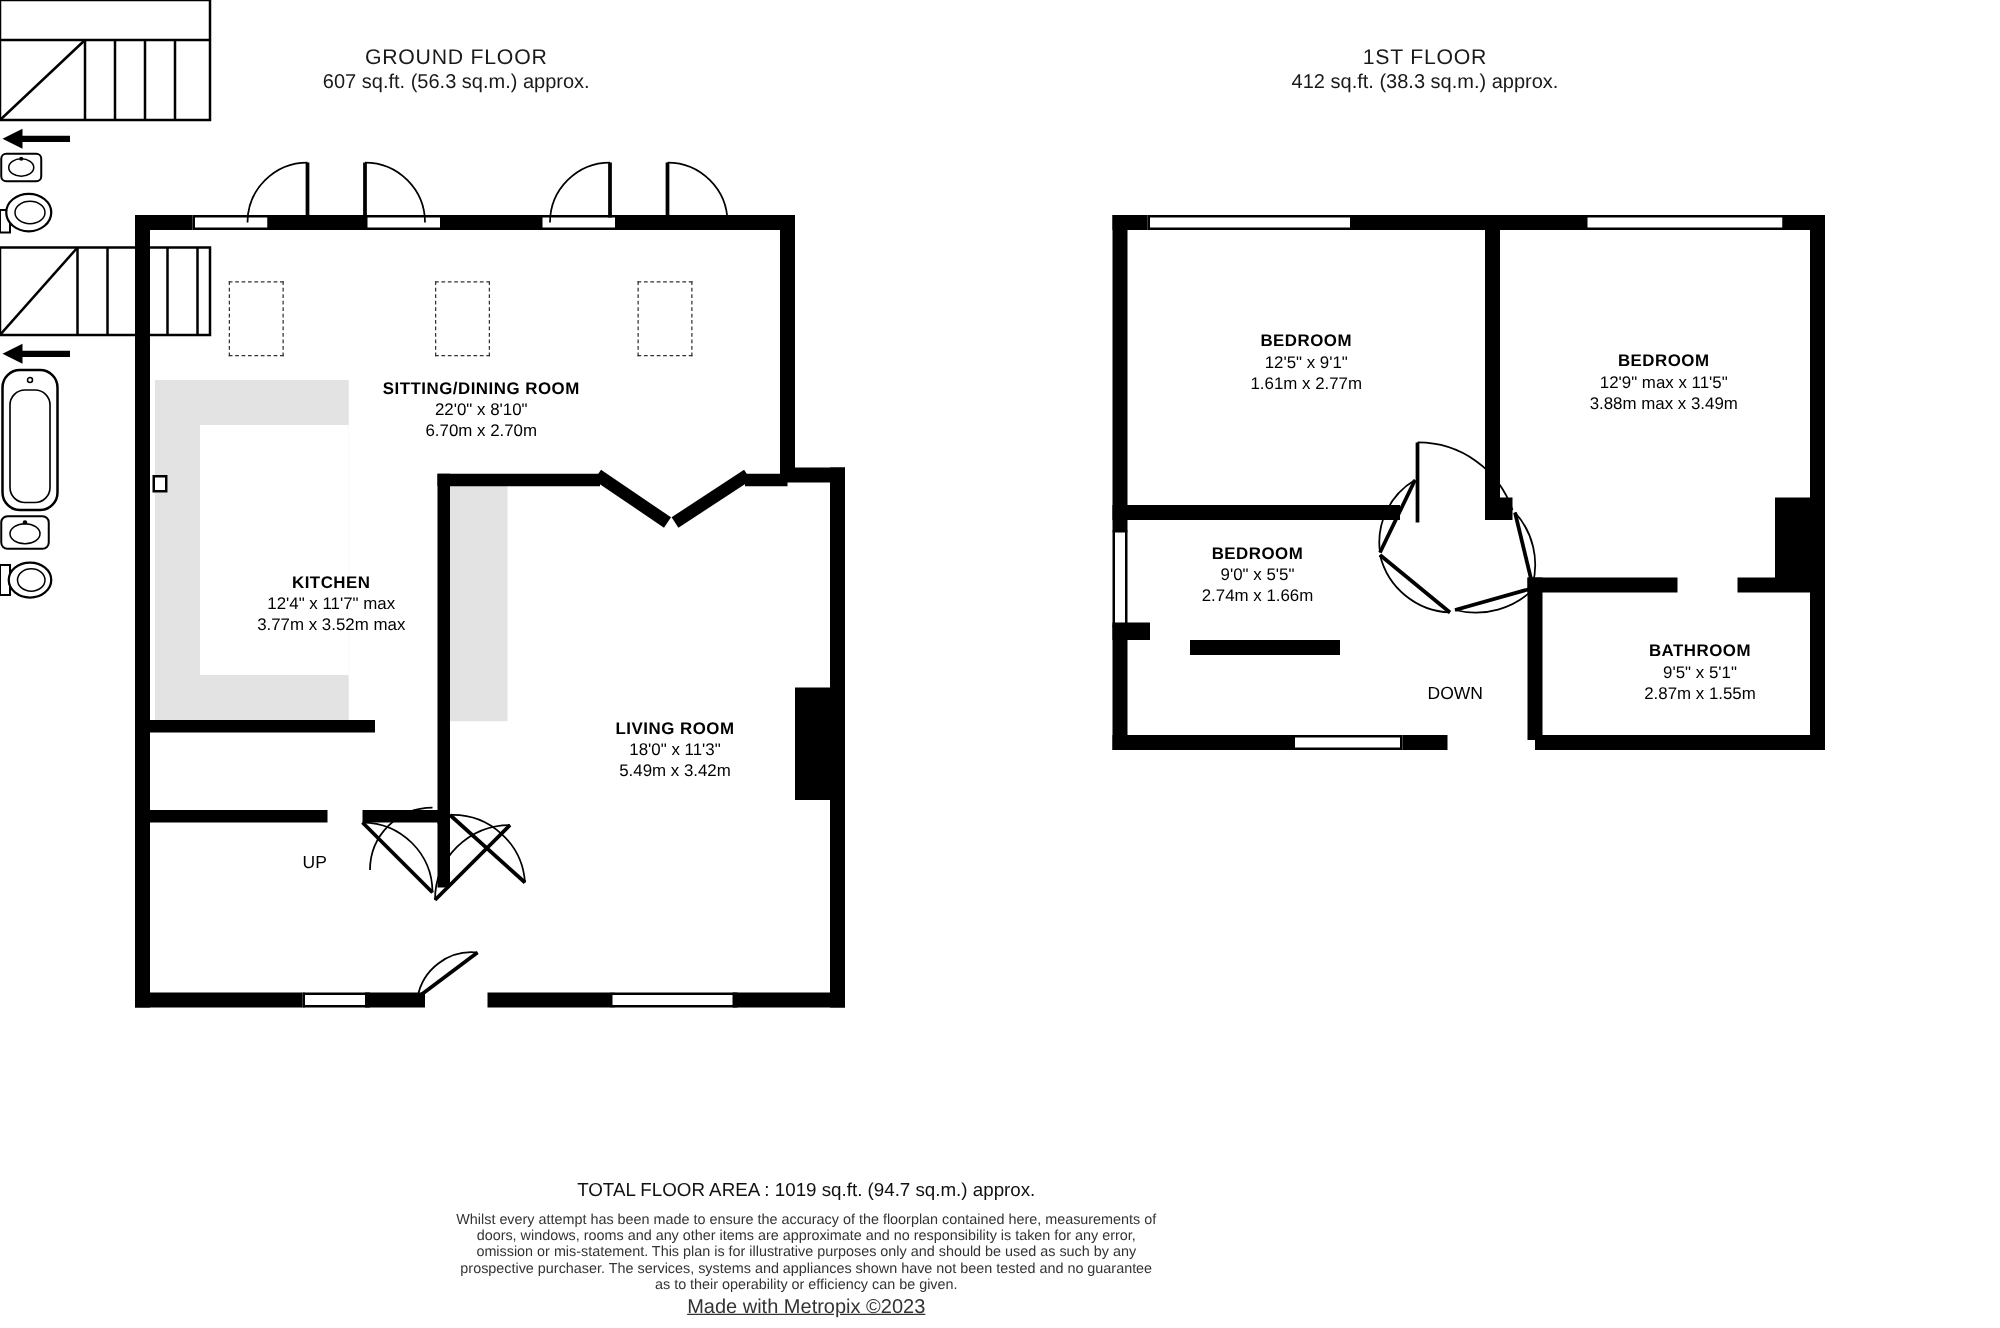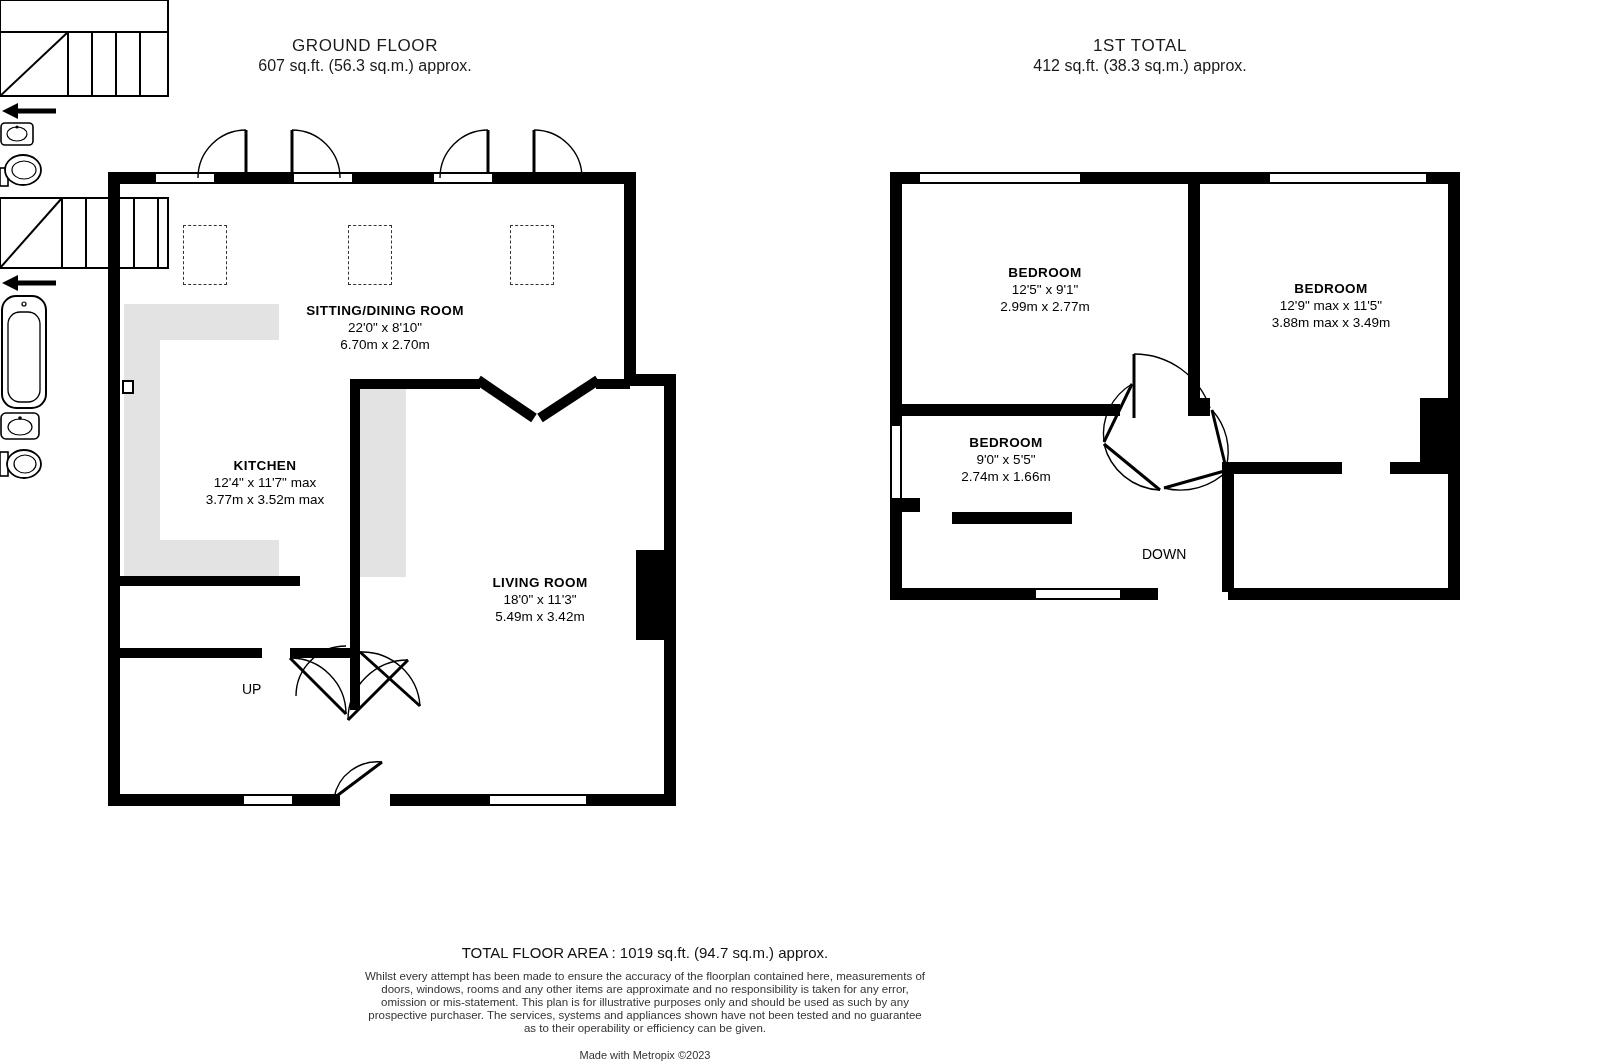--- a/index.html
+++ b/index.html
@@ -85,23 +85,24 @@
     font-size: 15px;
     color: #111111;
   }
   .footer .disclaimer {
     margin-top: 9px;
     font-size: 11.5px;
     line-height: 13px;
     color: #333333;
   }
   .footer .made {
-    margin-top: 14px;
-    font-size: 11px;
+    margin-top: 2px;
+    font-size: 16px;
     color: #333333;
+    text-decoration: underline;
   }
 </style>
 </head>
 <body>
 
 <div class="plan-title" style="left:190px; top:36px; width:350px;">GROUND FLOOR</div>
 <div class="plan-sub" style="left:190px; top:57px; width:350px;">607 sq.ft. (56.3 sq.m.) approx.</div>
 
 <div>
 
@@ -248,21 +249,21 @@
     <span>12'4"  x 11'7" max</span><br>
     <span>3.77m  x 3.52m max</span>
   </div>
   <div class="label" style="left:410px; top:574px; width:260px;">
     <b>LIVING ROOM</b><br>
     <span>18'0"  x 11'3"</span><br>
     <span>5.49m  x 3.42m</span>
   </div>
 </div>
 
-<div class="plan-title" style="left:990px; top:36px; width:300px;">1ST TOTAL</div>
+<div class="plan-title" style="left:990px; top:36px; width:300px;">1ST FLOOR</div>
 <div class="plan-sub" style="left:990px; top:57px; width:300px;">412 sq.ft. (38.3 sq.m.) approx.</div>
 
 <div>
 
   <div class="wall" style="left:890px; top:172px; width:30px; height:12px;"></div>
   <div class="win" style="left:918px; top:172px; width:164px; height:12px;"></div>
   <div class="wall" style="left:1080px; top:172px; width:190px; height:12px;"></div>
   <div class="win" style="left:1268px; top:172px; width:160px; height:12px;"></div>
   <div class="wall" style="left:1426px; top:172px; width:34px; height:12px;"></div>
 
@@ -338,31 +339,36 @@
     <svg width="46" height="44" viewBox="0 0 46 44">
       <rect x="0" y="10" width="8" height="24" fill="#fff" stroke="#000" stroke-width="1.6"></rect>
       <ellipse cx="24" cy="22" rx="17" ry="14" fill="#fff" stroke="#000" stroke-width="1.8"></ellipse>
       <ellipse cx="25" cy="22" rx="11" ry="9" fill="#fff" stroke="#000" stroke-width="1.2"></ellipse>
     </svg>
   </div>
 
   <div class="label" style="left:940px; top:264px; width:210px;">
     <b>BEDROOM</b><br>
     <span>12'5"  x 9'1"</span><br>
-    <span>2.99m  x 2.77m</span>
+    <span>1.61m  x 2.77m</span>
   </div>
   <div class="label" style="left:1226px; top:280px; width:210px;">
     <b>BEDROOM</b><br>
     <span>12'9" max x 11'5"</span><br>
     <span>3.88m max x 3.49m</span>
   </div>
   <div class="label" style="left:902px; top:434px; width:208px;">
     <b>BEDROOM</b><br>
     <span>9'0"  x 5'5"</span><br>
     <span>2.74m  x 1.66m</span>
+  </div>
+  <div class="label" style="left:1256px; top:512px; width:208px;">
+    <b>BATHROOM</b><br>
+    <span>9'5"  x 5'1"</span><br>
+    <span>2.87m  x 1.55m</span>
   </div>
 </div>
 
 <div class="footer" style="top:944px;">
   <div class="total">TOTAL FLOOR AREA : 1019 sq.ft. (94.7 sq.m.) approx.</div>
   <div class="disclaimer" style="margin:9px auto 0; width:560px;">Whilst every attempt has been made to ensure the accuracy of the floorplan contained here, measurements of doors, windows, rooms and any other items are approximate and no responsibility is taken for any error, omission or mis-statement. This plan is for illustrative purposes only and should be used as such by any prospective purchaser. The services, systems and appliances shown have not been tested and no guarantee as to their operability or efficiency can be given.</div>
   <div class="made">Made with Metropix ©2023</div>
 </div>
 
 </body></html>

